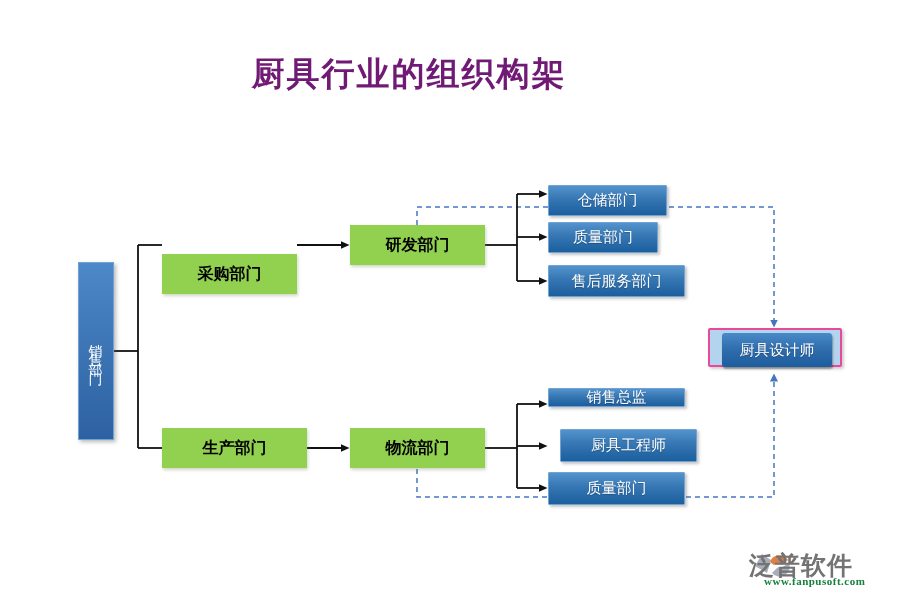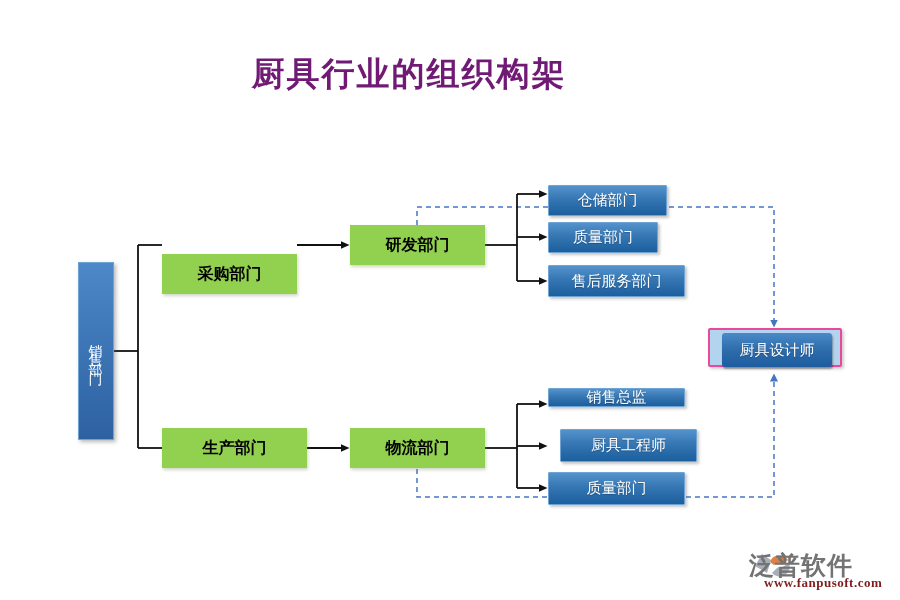--- a/index.html
+++ b/index.html
@@ -36,21 +36,21 @@
                   background:linear-gradient(180deg,#4a8ac8 0%,#2e6cab 50%,#1d5c9e 100%);
                   border-radius:3px;color:#fff;font-size:15px;
                   display:flex;align-items:center;justify-content:center;
                   box-shadow:1px 2px 2px rgba(0,0,0,.35);
                   text-shadow:0 1px 1px rgba(0,0,0,.25);}
 
   .wm-brand{position:absolute;left:749px;top:549px;z-index:3;
             font-size:25px;font-weight:bold;color:#737373;letter-spacing:1px;}
   .wm-url{position:absolute;left:764px;top:575px;z-index:3;
           font-family:"Liberation Serif","DejaVu Serif",serif;
-          font-size:13px;font-weight:bold;color:#7f1d1d;letter-spacing:0.5px;}
+          font-size:11px;font-weight:bold;color:#15803d;letter-spacing:0.5px;}
   .wm-icon{position:absolute;left:754px;top:551px;z-index:3;}
 </style>
 </head>
 <body>
 
 <div class="stage">
 
   <div class="title">厨具行业的组织构架</div>
 
   <svg class="connectors" width="900" height="600" viewBox="0 0 900 600">

